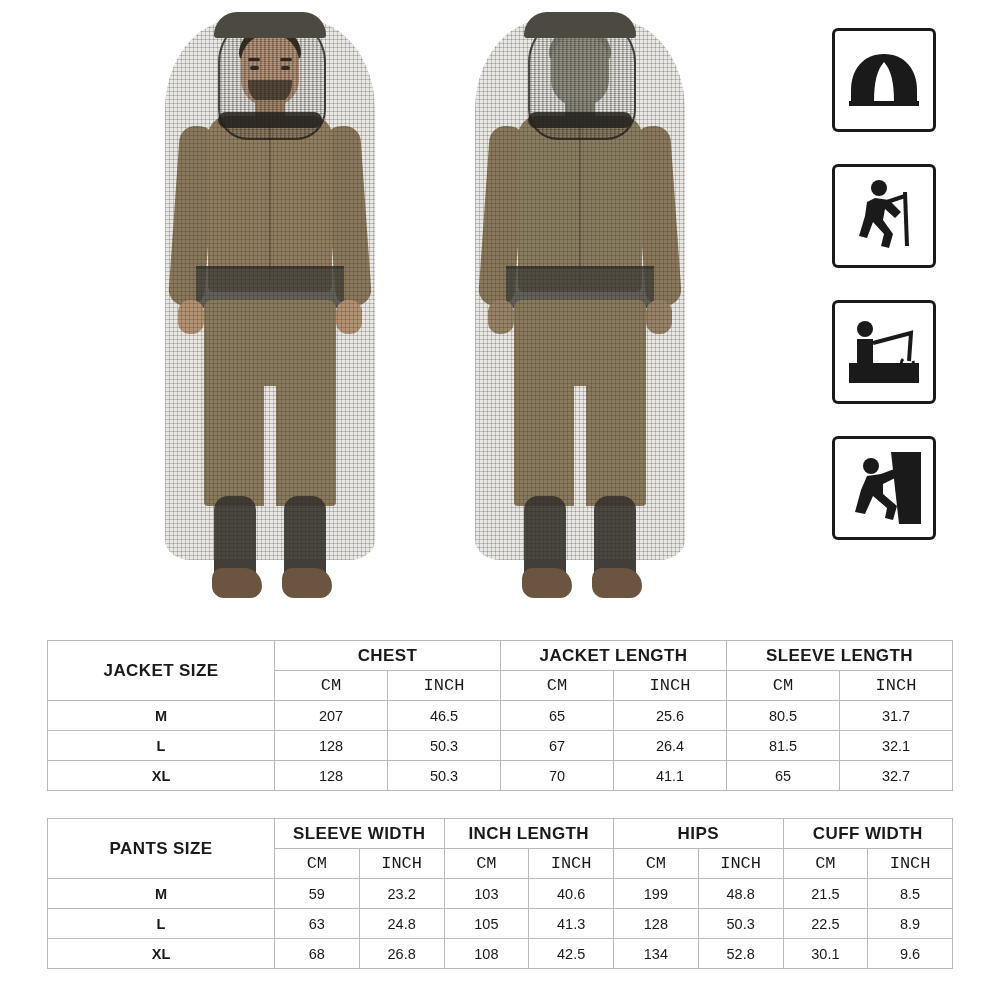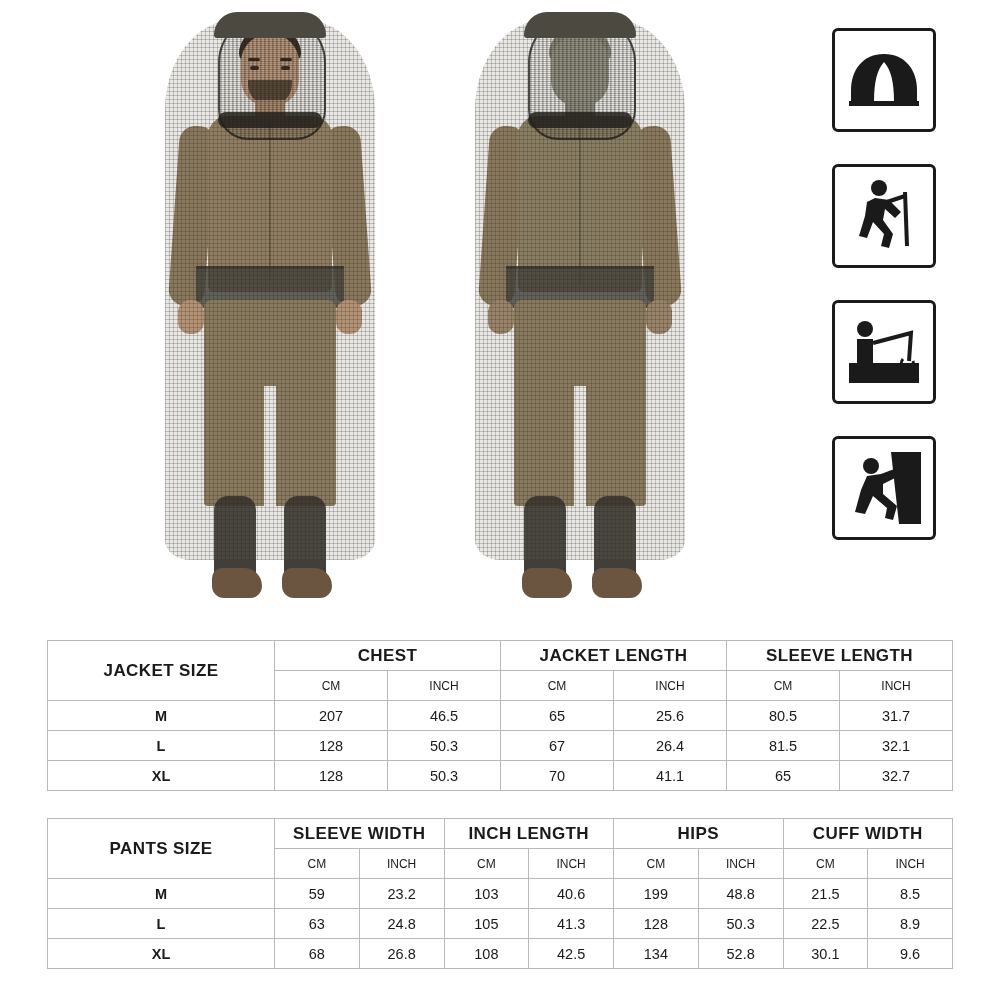--- a/index.html
+++ b/index.html
@@ -312,21 +312,22 @@
   }
   table.size .hdr {
     font-weight: bold;
     letter-spacing: .4px;
     font-size: 17px;
   }
   table.size .rowlabel {
     font-weight: bold;
   }
   table.size .unit {
-    font-size: 12px;
+    font-size: 17px;
+    font-family: Liberation Mono, monospace;
   }
   .col-label { width: 226px; }
   .col-val   { width: 113px; }
 </style>
 </head>
 <body>
 
 <div class="hero">
 
   <div class="figure front">

